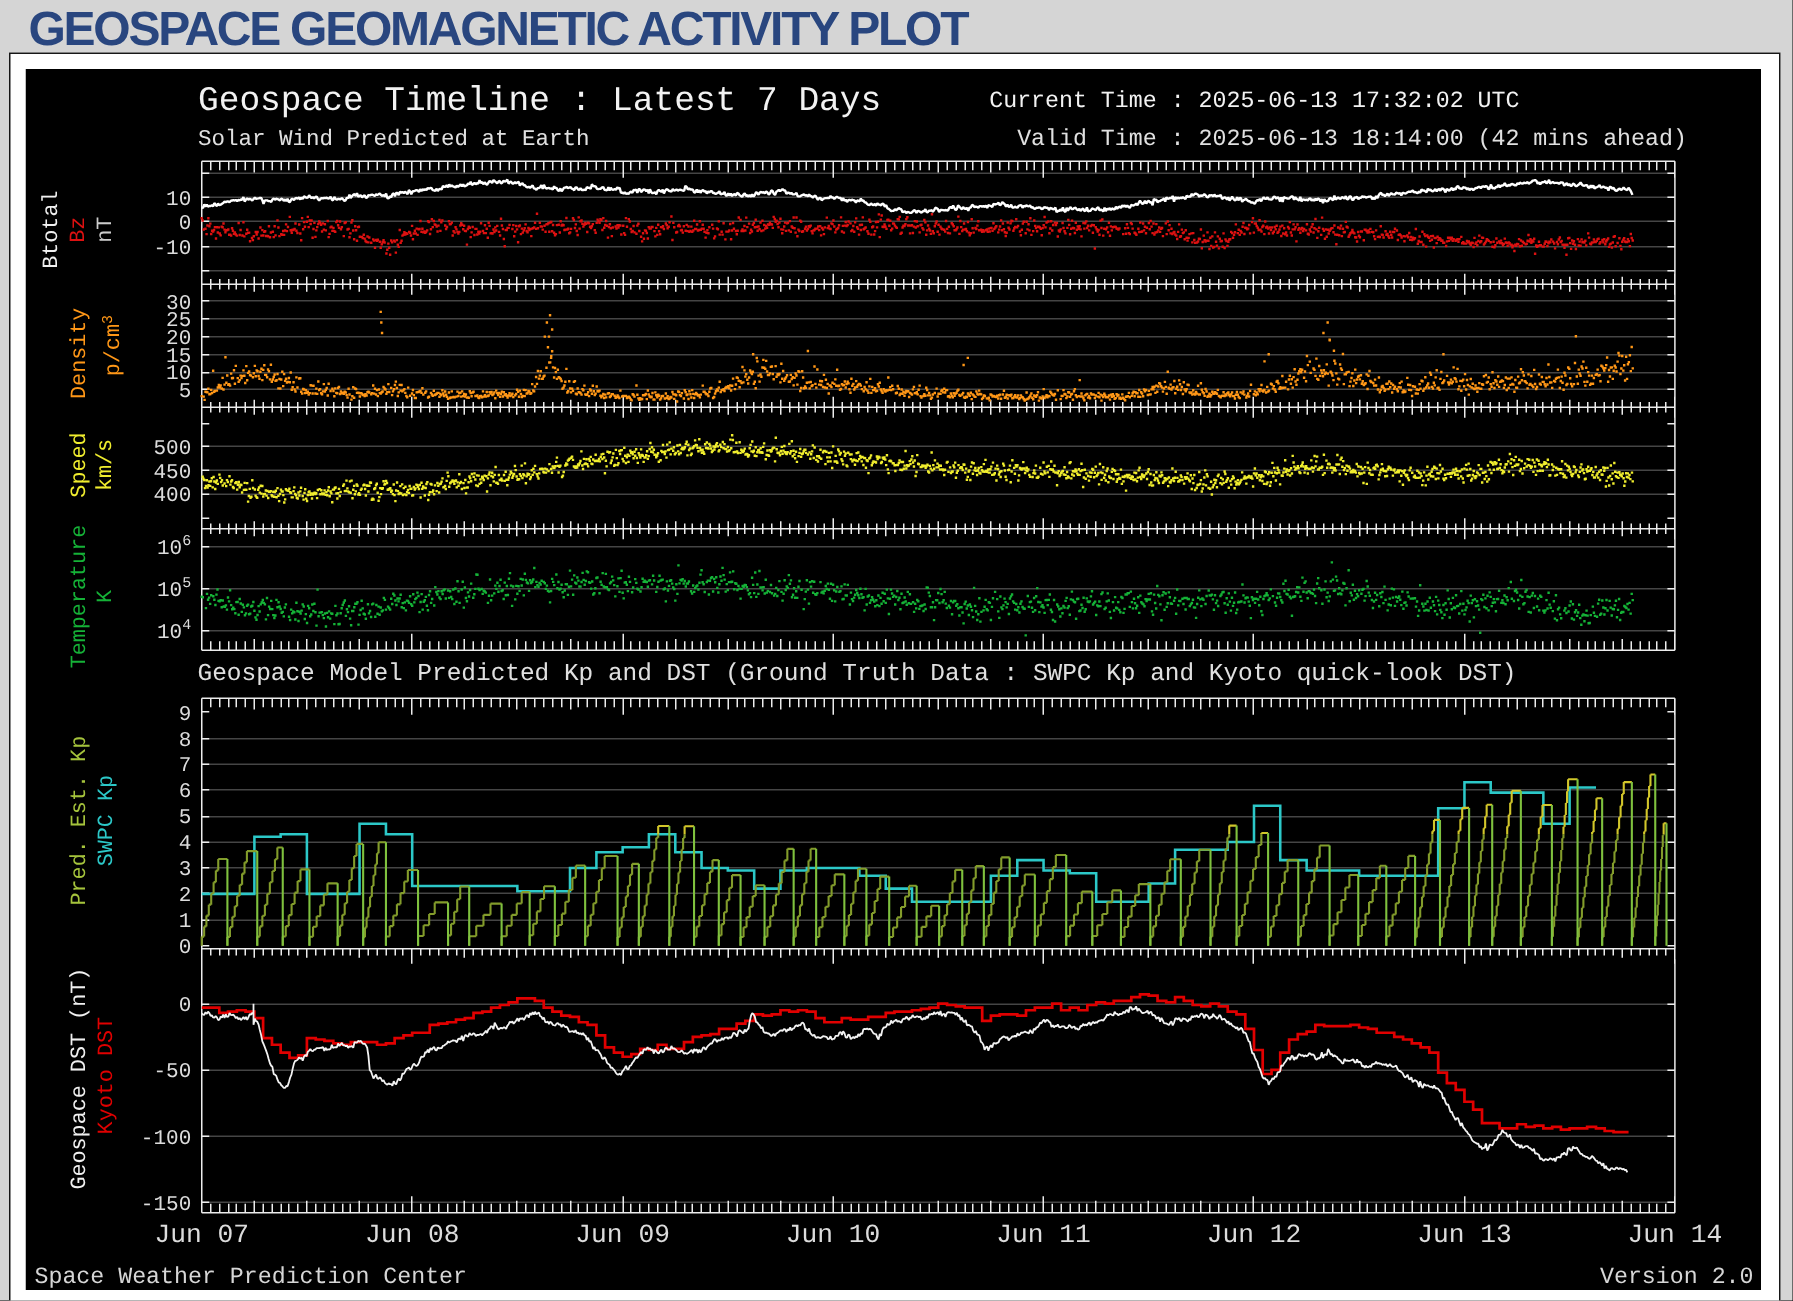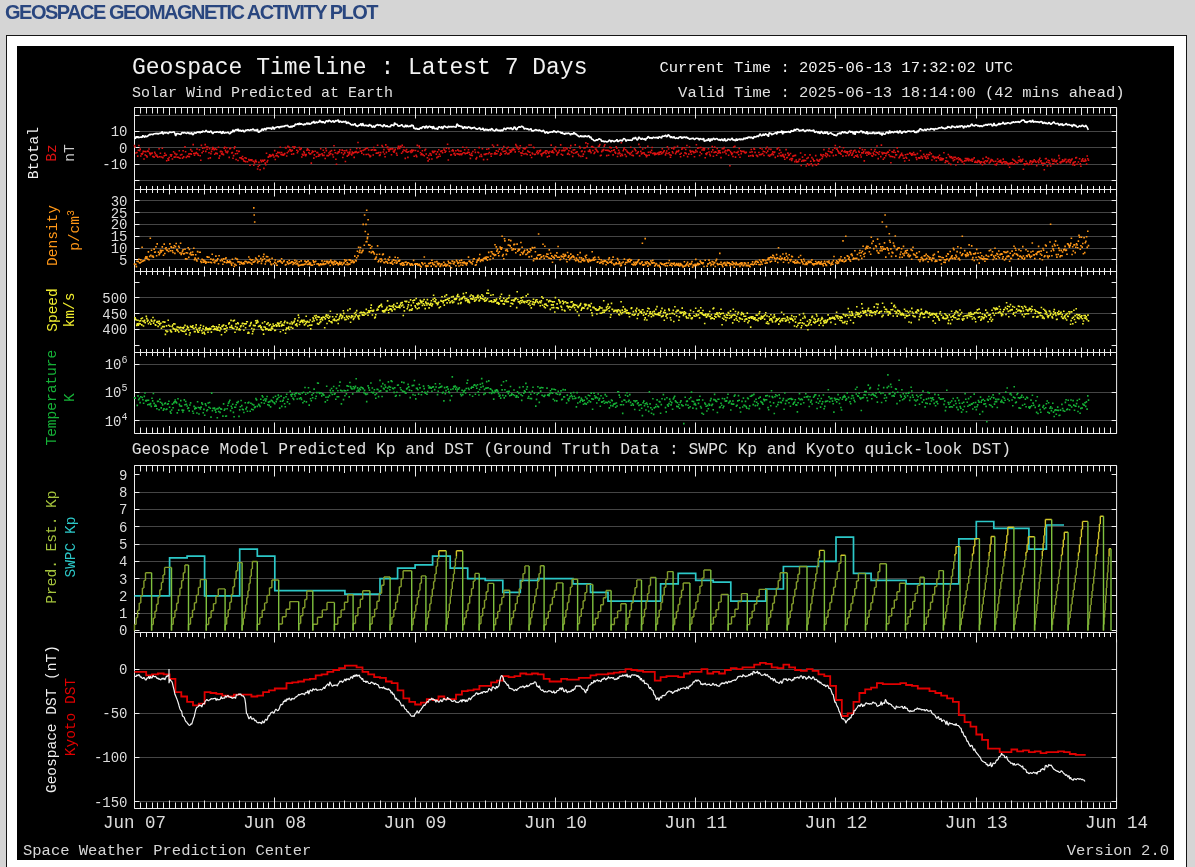--- a/index.html
+++ b/index.html
@@ -1,15 +1,15 @@
 <!DOCTYPE html>
 <html><head><meta charset="utf-8"><style>
 html,body{margin:0;padding:0}
 body{width:1195px;height:867px;background:#d5d5d5;overflow:hidden;position:relative;font-family:"Liberation Sans",sans-serif}
-#hdr{position:absolute;left:5px;top:1px;font-size:20px;font-weight:bold;color:#29467f;letter-spacing:-1.5px}
+#hdr{position:absolute;left:19px;top:1px;font-size:32px;font-weight:bold;color:#29467f;letter-spacing:-1.5px}
 #box{position:absolute;left:6px;top:35px;width:1181px;height:845px;background:#fff;border:1px solid #161616;box-sizing:border-box}
 </style></head>
 <body>
 <div id="hdr">GEOSPACE GEOMAGNETIC ACTIVITY PLOT</div>
 <div id="box"></div>
 <svg width="1157" height="814" viewBox="17 46 1157 814" font-family="Liberation Mono, monospace" style="position:absolute;left:17px;top:46px">
     <rect x="17" y="46" width="1157" height="814" fill="#000"></rect>
     <path d="M134.5 115.5H1116.6M134.5 131.5H1116.6M134.5 147.5H1116.6M134.5 164.5H1116.6M134.5 180.5H1116.6M134.5 200.5H1116.6M134.5 212.5H1116.6M134.5 224.5H1116.6M134.5 236.5H1116.6M134.5 248.5H1116.6M134.5 259.5H1116.6M134.5 297.5H1116.6M134.5 313.5H1116.6M134.5 329.5H1116.6M134.5 364.5H1116.6M134.5 392.5H1116.6M134.5 420.5H1116.6M134.5 613.5H1116.6M134.5 595.5H1116.6M134.5 578.5H1116.6M134.5 561.5H1116.6M134.5 544.5H1116.6M134.5 526.5H1116.6M134.5 509.5H1116.6M134.5 492.5H1116.6M134.5 669.5H1116.6M134.5 713.5H1116.6M134.5 757.5H1116.6M134.5 801.5H1116.6" stroke="#454545" stroke-width="1"></path>
     <path d="M134.50 107.50V118.50M140.50 107.50V113.50M146.50 107.50V113.50M152.50 107.50V113.50M157.50 107.50V113.50M163.50 107.50V113.50M169.50 107.50V115.00M175.50 107.50V113.50M181.50 107.50V113.50M187.50 107.50V113.50M192.50 107.50V113.50M198.50 107.50V113.50M204.50 107.50V115.00M210.50 107.50V113.50M216.50 107.50V113.50M222.50 107.50V113.50M228.50 107.50V113.50M233.50 107.50V113.50M239.50 107.50V115.00M245.50 107.50V113.50M251.50 107.50V113.50M257.50 107.50V113.50M263.50 107.50V113.50M268.50 107.50V113.50M274.50 107.50V118.50M280.50 107.50V113.50M286.50 107.50V113.50M292.50 107.50V113.50M298.50 107.50V113.50M304.50 107.50V113.50M309.50 107.50V115.00M315.50 107.50V113.50M321.50 107.50V113.50M327.50 107.50V113.50M333.50 107.50V113.50M339.50 107.50V113.50M344.50 107.50V115.00M350.50 107.50V113.50M356.50 107.50V113.50M362.50 107.50V113.50M368.50 107.50V113.50M374.50 107.50V113.50M380.50 107.50V115.00M385.50 107.50V113.50M391.50 107.50V113.50M397.50 107.50V113.50M403.50 107.50V113.50M409.50 107.50V113.50M415.50 107.50V118.50M420.50 107.50V113.50M426.50 107.50V113.50M432.50 107.50V113.50M438.50 107.50V113.50M444.50 107.50V113.50M450.50 107.50V115.00M456.50 107.50V113.50M461.50 107.50V113.50M467.50 107.50V113.50M473.50 107.50V113.50M479.50 107.50V113.50M485.50 107.50V115.00M491.50 107.50V113.50M496.50 107.50V113.50M502.50 107.50V113.50M508.50 107.50V113.50M514.50 107.50V113.50M520.50 107.50V115.00M526.50 107.50V113.50M532.50 107.50V113.50M537.50 107.50V113.50M543.50 107.50V113.50M549.50 107.50V113.50M555.50 107.50V118.50M561.50 107.50V113.50M567.50 107.50V113.50M572.50 107.50V113.50M578.50 107.50V113.50M584.50 107.50V113.50M590.50 107.50V115.00M596.50 107.50V113.50M602.50 107.50V113.50M608.50 107.50V113.50M613.50 107.50V113.50M619.50 107.50V113.50M625.50 107.50V115.00M631.50 107.50V113.50M637.50 107.50V113.50M643.50 107.50V113.50M648.50 107.50V113.50M654.50 107.50V113.50M660.50 107.50V115.00M666.50 107.50V113.50M672.50 107.50V113.50M678.50 107.50V113.50M684.50 107.50V113.50M689.50 107.50V113.50M695.50 107.50V118.50M701.50 107.50V113.50M707.50 107.50V113.50M713.50 107.50V113.50M719.50 107.50V113.50M724.50 107.50V113.50M730.50 107.50V115.00M736.50 107.50V113.50M742.50 107.50V113.50M748.50 107.50V113.50M754.50 107.50V113.50M760.50 107.50V113.50M765.50 107.50V115.00M771.50 107.50V113.50M777.50 107.50V113.50M783.50 107.50V113.50M789.50 107.50V113.50M795.50 107.50V113.50M800.50 107.50V115.00M806.50 107.50V113.50M812.50 107.50V113.50M818.50 107.50V113.50M824.50 107.50V113.50M830.50 107.50V113.50M835.50 107.50V118.50M841.50 107.50V113.50M847.50 107.50V113.50M853.50 107.50V113.50M859.50 107.50V113.50M865.50 107.50V113.50M871.50 107.50V115.00M876.50 107.50V113.50M882.50 107.50V113.50M888.50 107.50V113.50M894.50 107.50V113.50M900.50 107.50V113.50M906.50 107.50V115.00M911.50 107.50V113.50M917.50 107.50V113.50M923.50 107.50V113.50M929.50 107.50V113.50M935.50 107.50V113.50M941.50 107.50V115.00M947.50 107.50V113.50M952.50 107.50V113.50M958.50 107.50V113.50M964.50 107.50V113.50M970.50 107.50V113.50M976.50 107.50V118.50M982.50 107.50V113.50M987.50 107.50V113.50M993.50 107.50V113.50M999.50 107.50V113.50M1005.50 107.50V113.50M1011.50 107.50V115.00M1017.50 107.50V113.50M1023.50 107.50V113.50M1028.50 107.50V113.50M1034.50 107.50V113.50M1040.50 107.50V113.50M1046.50 107.50V115.00M1052.50 107.50V113.50M1058.50 107.50V113.50M1063.50 107.50V113.50M1069.50 107.50V113.50M1075.50 107.50V113.50M1081.50 107.50V115.00M1087.50 107.50V113.50M1093.50 107.50V113.50M1099.50 107.50V113.50M1104.50 107.50V113.50M1110.50 107.50V113.50M1116.50 107.50V118.50M134.50 182.50V196.50M140.50 186.00V193.00M146.50 186.00V193.00M152.50 186.00V193.00M157.50 186.00V193.00M163.50 186.00V193.00M169.50 184.50V194.50M175.50 186.00V193.00M181.50 186.00V193.00M187.50 186.00V193.00M192.50 186.00V193.00M198.50 186.00V193.00M204.50 184.50V194.50M210.50 186.00V193.00M216.50 186.00V193.00M222.50 186.00V193.00M228.50 186.00V193.00M233.50 186.00V193.00M239.50 184.50V194.50M245.50 186.00V193.00M251.50 186.00V193.00M257.50 186.00V193.00M263.50 186.00V193.00M268.50 186.00V193.00M274.50 182.50V196.50M280.50 186.00V193.00M286.50 186.00V193.00M292.50 186.00V193.00M298.50 186.00V193.00M304.50 186.00V193.00M309.50 184.50V194.50M315.50 186.00V193.00M321.50 186.00V193.00M327.50 186.00V193.00M333.50 186.00V193.00M339.50 186.00V193.00M344.50 184.50V194.50M350.50 186.00V193.00M356.50 186.00V193.00M362.50 186.00V193.00M368.50 186.00V193.00M374.50 186.00V193.00M380.50 184.50V194.50M385.50 186.00V193.00M391.50 186.00V193.00M397.50 186.00V193.00M403.50 186.00V193.00M409.50 186.00V193.00M415.50 182.50V196.50M420.50 186.00V193.00M426.50 186.00V193.00M432.50 186.00V193.00M438.50 186.00V193.00M444.50 186.00V193.00M450.50 184.50V194.50M456.50 186.00V193.00M461.50 186.00V193.00M467.50 186.00V193.00M473.50 186.00V193.00M479.50 186.00V193.00M485.50 184.50V194.50M491.50 186.00V193.00M496.50 186.00V193.00M502.50 186.00V193.00M508.50 186.00V193.00M514.50 186.00V193.00M520.50 184.50V194.50M526.50 186.00V193.00M532.50 186.00V193.00M537.50 186.00V193.00M543.50 186.00V193.00M549.50 186.00V193.00M555.50 182.50V196.50M561.50 186.00V193.00M567.50 186.00V193.00M572.50 186.00V193.00M578.50 186.00V193.00M584.50 186.00V193.00M590.50 184.50V194.50M596.50 186.00V193.00M602.50 186.00V193.00M608.50 186.00V193.00M613.50 186.00V193.00M619.50 186.00V193.00M625.50 184.50V194.50M631.50 186.00V193.00M637.50 186.00V193.00M643.50 186.00V193.00M648.50 186.00V193.00M654.50 186.00V193.00M660.50 184.50V194.50M666.50 186.00V193.00M672.50 186.00V193.00M678.50 186.00V193.00M684.50 186.00V193.00M689.50 186.00V193.00M695.50 182.50V196.50M701.50 186.00V193.00M707.50 186.00V193.00M713.50 186.00V193.00M719.50 186.00V193.00M724.50 186.00V193.00M730.50 184.50V194.50M736.50 186.00V193.00M742.50 186.00V193.00M748.50 186.00V193.00M754.50 186.00V193.00M760.50 186.00V193.00M765.50 184.50V194.50M771.50 186.00V193.00M777.50 186.00V193.00M783.50 186.00V193.00M789.50 186.00V193.00M795.50 186.00V193.00M800.50 184.50V194.50M806.50 186.00V193.00M812.50 186.00V193.00M818.50 186.00V193.00M824.50 186.00V193.00M830.50 186.00V193.00M835.50 182.50V196.50M841.50 186.00V193.00M847.50 186.00V193.00M853.50 186.00V193.00M859.50 186.00V193.00M865.50 186.00V193.00M871.50 184.50V194.50M876.50 186.00V193.00M882.50 186.00V193.00M888.50 186.00V193.00M894.50 186.00V193.00M900.50 186.00V193.00M906.50 184.50V194.50M911.50 186.00V193.00M917.50 186.00V193.00M923.50 186.00V193.00M929.50 186.00V193.00M935.50 186.00V193.00M941.50 184.50V194.50M947.50 186.00V193.00M952.50 186.00V193.00M958.50 186.00V193.00M964.50 186.00V193.00M970.50 186.00V193.00M976.50 182.50V196.50M982.50 186.00V193.00M987.50 186.00V193.00M993.50 186.00V193.00M999.50 186.00V193.00M1005.50 186.00V193.00M1011.50 184.50V194.50M1017.50 186.00V193.00M1023.50 186.00V193.00M1028.50 186.00V193.00M1034.50 186.00V193.00M1040.50 186.00V193.00M1046.50 184.50V194.50M1052.50 186.00V193.00M1058.50 186.00V193.00M1063.50 186.00V193.00M1069.50 186.00V193.00M1075.50 186.00V193.00M1081.50 184.50V194.50M1087.50 186.00V193.00M1093.50 186.00V193.00M1099.50 186.00V193.00M1104.50 186.00V193.00M1110.50 186.00V193.00M1116.50 182.50V196.50M134.50 264.50V278.50M140.50 268.00V275.00M146.50 268.00V275.00M152.50 268.00V275.00M157.50 268.00V275.00M163.50 268.00V275.00M169.50 266.50V276.50M175.50 268.00V275.00M181.50 268.00V275.00M187.50 268.00V275.00M192.50 268.00V275.00M198.50 268.00V275.00M204.50 266.50V276.50M210.50 268.00V275.00M216.50 268.00V275.00M222.50 268.00V275.00M228.50 268.00V275.00M233.50 268.00V275.00M239.50 266.50V276.50M245.50 268.00V275.00M251.50 268.00V275.00M257.50 268.00V275.00M263.50 268.00V275.00M268.50 268.00V275.00M274.50 264.50V278.50M280.50 268.00V275.00M286.50 268.00V275.00M292.50 268.00V275.00M298.50 268.00V275.00M304.50 268.00V275.00M309.50 266.50V276.50M315.50 268.00V275.00M321.50 268.00V275.00M327.50 268.00V275.00M333.50 268.00V275.00M339.50 268.00V275.00M344.50 266.50V276.50M350.50 268.00V275.00M356.50 268.00V275.00M362.50 268.00V275.00M368.50 268.00V275.00M374.50 268.00V275.00M380.50 266.50V276.50M385.50 268.00V275.00M391.50 268.00V275.00M397.50 268.00V275.00M403.50 268.00V275.00M409.50 268.00V275.00M415.50 264.50V278.50M420.50 268.00V275.00M426.50 268.00V275.00M432.50 268.00V275.00M438.50 268.00V275.00M444.50 268.00V275.00M450.50 266.50V276.50M456.50 268.00V275.00M461.50 268.00V275.00M467.50 268.00V275.00M473.50 268.00V275.00M479.50 268.00V275.00M485.50 266.50V276.50M491.50 268.00V275.00M496.50 268.00V275.00M502.50 268.00V275.00M508.50 268.00V275.00M514.50 268.00V275.00M520.50 266.50V276.50M526.50 268.00V275.00M532.50 268.00V275.00M537.50 268.00V275.00M543.50 268.00V275.00M549.50 268.00V275.00M555.50 264.50V278.50M561.50 268.00V275.00M567.50 268.00V275.00M572.50 268.00V275.00M578.50 268.00V275.00M584.50 268.00V275.00M590.50 266.50V276.50M596.50 268.00V275.00M602.50 268.00V275.00M608.50 268.00V275.00M613.50 268.00V275.00M619.50 268.00V275.00M625.50 266.50V276.50M631.50 268.00V275.00M637.50 268.00V275.00M643.50 268.00V275.00M648.50 268.00V275.00M654.50 268.00V275.00M660.50 266.50V276.50M666.50 268.00V275.00M672.50 268.00V275.00M678.50 268.00V275.00M684.50 268.00V275.00M689.50 268.00V275.00M695.50 264.50V278.50M701.50 268.00V275.00M707.50 268.00V275.00M713.50 268.00V275.00M719.50 268.00V275.00M724.50 268.00V275.00M730.50 266.50V276.50M736.50 268.00V275.00M742.50 268.00V275.00M748.50 268.00V275.00M754.50 268.00V275.00M760.50 268.00V275.00M765.50 266.50V276.50M771.50 268.00V275.00M777.50 268.00V275.00M783.50 268.00V275.00M789.50 268.00V275.00M795.50 268.00V275.00M800.50 266.50V276.50M806.50 268.00V275.00M812.50 268.00V275.00M818.50 268.00V275.00M824.50 268.00V275.00M830.50 268.00V275.00M835.50 264.50V278.50M841.50 268.00V275.00M847.50 268.00V275.00M853.50 268.00V275.00M859.50 268.00V275.00M865.50 268.00V275.00M871.50 266.50V276.50M876.50 268.00V275.00M882.50 268.00V275.00M888.50 268.00V275.00M894.50 268.00V275.00M900.50 268.00V275.00M906.50 266.50V276.50M911.50 268.00V275.00M917.50 268.00V275.00M923.50 268.00V275.00M929.50 268.00V275.00M935.50 268.00V275.00M941.50 266.50V276.50M947.50 268.00V275.00M952.50 268.00V275.00M958.50 268.00V275.00M964.50 268.00V275.00M970.50 268.00V275.00M976.50 264.50V278.50M982.50 268.00V275.00M987.50 268.00V275.00M993.50 268.00V275.00M999.50 268.00V275.00M1005.50 268.00V275.00M1011.50 266.50V276.50M1017.50 268.00V275.00M1023.50 268.00V275.00M1028.50 268.00V275.00M1034.50 268.00V275.00M1040.50 268.00V275.00M1046.50 266.50V276.50M1052.50 268.00V275.00M1058.50 268.00V275.00M1063.50 268.00V275.00M1069.50 268.00V275.00M1075.50 268.00V275.00M1081.50 266.50V276.50M1087.50 268.00V275.00M1093.50 268.00V275.00M1099.50 268.00V275.00M1104.50 268.00V275.00M1110.50 268.00V275.00M1116.50 264.50V278.50M134.50 345.50V359.50M140.50 349.00V356.00M146.50 349.00V356.00M152.50 349.00V356.00M157.50 349.00V356.00M163.50 349.00V356.00M169.50 347.50V357.50M175.50 349.00V356.00M181.50 349.00V356.00M187.50 349.00V356.00M192.50 349.00V356.00M198.50 349.00V356.00M204.50 347.50V357.50M210.50 349.00V356.00M216.50 349.00V356.00M222.50 349.00V356.00M228.50 349.00V356.00M233.50 349.00V356.00M239.50 347.50V357.50M245.50 349.00V356.00M251.50 349.00V356.00M257.50 349.00V356.00M263.50 349.00V356.00M268.50 349.00V356.00M274.50 345.50V359.50M280.50 349.00V356.00M286.50 349.00V356.00M292.50 349.00V356.00M298.50 349.00V356.00M304.50 349.00V356.00M309.50 347.50V357.50M315.50 349.00V356.00M321.50 349.00V356.00M327.50 349.00V356.00M333.50 349.00V356.00M339.50 349.00V356.00M344.50 347.50V357.50M350.50 349.00V356.00M356.50 349.00V356.00M362.50 349.00V356.00M368.50 349.00V356.00M374.50 349.00V356.00M380.50 347.50V357.50M385.50 349.00V356.00M391.50 349.00V356.00M397.50 349.00V356.00M403.50 349.00V356.00M409.50 349.00V356.00M415.50 345.50V359.50M420.50 349.00V356.00M426.50 349.00V356.00M432.50 349.00V356.00M438.50 349.00V356.00M444.50 349.00V356.00M450.50 347.50V357.50M456.50 349.00V356.00M461.50 349.00V356.00M467.50 349.00V356.00M473.50 349.00V356.00M479.50 349.00V356.00M485.50 347.50V357.50M491.50 349.00V356.00M496.50 349.00V356.00M502.50 349.00V356.00M508.50 349.00V356.00M514.50 349.00V356.00M520.50 347.50V357.50M526.50 349.00V356.00M532.50 349.00V356.00M537.50 349.00V356.00M543.50 349.00V356.00M549.50 349.00V356.00M555.50 345.50V359.50M561.50 349.00V356.00M567.50 349.00V356.00M572.50 349.00V356.00M578.50 349.00V356.00M584.50 349.00V356.00M590.50 347.50V357.50M596.50 349.00V356.00M602.50 349.00V356.00M608.50 349.00V356.00M613.50 349.00V356.00M619.50 349.00V356.00M625.50 347.50V357.50M631.50 349.00V356.00M637.50 349.00V356.00M643.50 349.00V356.00M648.50 349.00V356.00M654.50 349.00V356.00M660.50 347.50V357.50M666.50 349.00V356.00M672.50 349.00V356.00M678.50 349.00V356.00M684.50 349.00V356.00M689.50 349.00V356.00M695.50 345.50V359.50M701.50 349.00V356.00M707.50 349.00V356.00M713.50 349.00V356.00M719.50 349.00V356.00M724.50 349.00V356.00M730.50 347.50V357.50M736.50 349.00V356.00M742.50 349.00V356.00M748.50 349.00V356.00M754.50 349.00V356.00M760.50 349.00V356.00M765.50 347.50V357.50M771.50 349.00V356.00M777.50 349.00V356.00M783.50 349.00V356.00M789.50 349.00V356.00M795.50 349.00V356.00M800.50 347.50V357.50M806.50 349.00V356.00M812.50 349.00V356.00M818.50 349.00V356.00M824.50 349.00V356.00M830.50 349.00V356.00M835.50 345.50V359.50M841.50 349.00V356.00M847.50 349.00V356.00M853.50 349.00V356.00M859.50 349.00V356.00M865.50 349.00V356.00M871.50 347.50V357.50M876.50 349.00V356.00M882.50 349.00V356.00M888.50 349.00V356.00M894.50 349.00V356.00M900.50 349.00V356.00M906.50 347.50V357.50M911.50 349.00V356.00M917.50 349.00V356.00M923.50 349.00V356.00M929.50 349.00V356.00M935.50 349.00V356.00M941.50 347.50V357.50M947.50 349.00V356.00M952.50 349.00V356.00M958.50 349.00V356.00M964.50 349.00V356.00M970.50 349.00V356.00M976.50 345.50V359.50M982.50 349.00V356.00M987.50 349.00V356.00M993.50 349.00V356.00M999.50 349.00V356.00M1005.50 349.00V356.00M1011.50 347.50V357.50M1017.50 349.00V356.00M1023.50 349.00V356.00M1028.50 349.00V356.00M1034.50 349.00V356.00M1040.50 349.00V356.00M1046.50 347.50V357.50M1052.50 349.00V356.00M1058.50 349.00V356.00M1063.50 349.00V356.00M1069.50 349.00V356.00M1075.50 349.00V356.00M1081.50 347.50V357.50M1087.50 349.00V356.00M1093.50 349.00V356.00M1099.50 349.00V356.00M1104.50 349.00V356.00M1110.50 349.00V356.00M1116.50 345.50V359.50M134.50 422.50V433.50M140.50 427.50V433.50M146.50 427.50V433.50M152.50 427.50V433.50M157.50 427.50V433.50M163.50 427.50V433.50M169.50 426.00V433.50M175.50 427.50V433.50M181.50 427.50V433.50M187.50 427.50V433.50M192.50 427.50V433.50M198.50 427.50V433.50M204.50 426.00V433.50M210.50 427.50V433.50M216.50 427.50V433.50M222.50 427.50V433.50M228.50 427.50V433.50M233.50 427.50V433.50M239.50 426.00V433.50M245.50 427.50V433.50M251.50 427.50V433.50M257.50 427.50V433.50M263.50 427.50V433.50M268.50 427.50V433.50M274.50 422.50V433.50M280.50 427.50V433.50M286.50 427.50V433.50M292.50 427.50V433.50M298.50 427.50V433.50M304.50 427.50V433.50M309.50 426.00V433.50M315.50 427.50V433.50M321.50 427.50V433.50M327.50 427.50V433.50M333.50 427.50V433.50M339.50 427.50V433.50M344.50 426.00V433.50M350.50 427.50V433.50M356.50 427.50V433.50M362.50 427.50V433.50M368.50 427.50V433.50M374.50 427.50V433.50M380.50 426.00V433.50M385.50 427.50V433.50M391.50 427.50V433.50M397.50 427.50V433.50M403.50 427.50V433.50M409.50 427.50V433.50M415.50 422.50V433.50M420.50 427.50V433.50M426.50 427.50V433.50M432.50 427.50V433.50M438.50 427.50V433.50M444.50 427.50V433.50M450.50 426.00V433.50M456.50 427.50V433.50M461.50 427.50V433.50M467.50 427.50V433.50M473.50 427.50V433.50M479.50 427.50V433.50M485.50 426.00V433.50M491.50 427.50V433.50M496.50 427.50V433.50M502.50 427.50V433.50M508.50 427.50V433.50M514.50 427.50V433.50M520.50 426.00V433.50M526.50 427.50V433.50M532.50 427.50V433.50M537.50 427.50V433.50M543.50 427.50V433.50M549.50 427.50V433.50M555.50 422.50V433.50M561.50 427.50V433.50M567.50 427.50V433.50M572.50 427.50V433.50M578.50 427.50V433.50M584.50 427.50V433.50M590.50 426.00V433.50M596.50 427.50V433.50M602.50 427.50V433.50M608.50 427.50V433.50M613.50 427.50V433.50M619.50 427.50V433.50M625.50 426.00V433.50M631.50 427.50V433.50M637.50 427.50V433.50M643.50 427.50V433.50M648.50 427.50V433.50M654.50 427.50V433.50M660.50 426.00V433.50M666.50 427.50V433.50M672.50 427.50V433.50M678.50 427.50V433.50M684.50 427.50V433.50M689.50 427.50V433.50M695.50 422.50V433.50M701.50 427.50V433.50M707.50 427.50V433.50M713.50 427.50V433.50M719.50 427.50V433.50M724.50 427.50V433.50M730.50 426.00V433.50M736.50 427.50V433.50M742.50 427.50V433.50M748.50 427.50V433.50M754.50 427.50V433.50M760.50 427.50V433.50M765.50 426.00V433.50M771.50 427.50V433.50M777.50 427.50V433.50M783.50 427.50V433.50M789.50 427.50V433.50M795.50 427.50V433.50M800.50 426.00V433.50M806.50 427.50V433.50M812.50 427.50V433.50M818.50 427.50V433.50M824.50 427.50V433.50M830.50 427.50V433.50M835.50 422.50V433.50M841.50 427.50V433.50M847.50 427.50V433.50M853.50 427.50V433.50M859.50 427.50V433.50M865.50 427.50V433.50M871.50 426.00V433.50M876.50 427.50V433.50M882.50 427.50V433.50M888.50 427.50V433.50M894.50 427.50V433.50M900.50 427.50V433.50M906.50 426.00V433.50M911.50 427.50V433.50M917.50 427.50V433.50M923.50 427.50V433.50M929.50 427.50V433.50M935.50 427.50V433.50M941.50 426.00V433.50M947.50 427.50V433.50M952.50 427.50V433.50M958.50 427.50V433.50M964.50 427.50V433.50M970.50 427.50V433.50M976.50 422.50V433.50M982.50 427.50V433.50M987.50 427.50V433.50M993.50 427.50V433.50M999.50 427.50V433.50M1005.50 427.50V433.50M1011.50 426.00V433.50M1017.50 427.50V433.50M1023.50 427.50V433.50M1028.50 427.50V433.50M1034.50 427.50V433.50M1040.50 427.50V433.50M1046.50 426.00V433.50M1052.50 427.50V433.50M1058.50 427.50V433.50M1063.50 427.50V433.50M1069.50 427.50V433.50M1075.50 427.50V433.50M1081.50 426.00V433.50M1087.50 427.50V433.50M1093.50 427.50V433.50M1099.50 427.50V433.50M1104.50 427.50V433.50M1110.50 427.50V433.50M1116.50 422.50V433.50M134.50 465.50V476.50M140.50 465.50V471.50M146.50 465.50V471.50M152.50 465.50V471.50M157.50 465.50V471.50M163.50 465.50V471.50M169.50 465.50V473.00M175.50 465.50V471.50M181.50 465.50V471.50M187.50 465.50V471.50M192.50 465.50V471.50M198.50 465.50V471.50M204.50 465.50V473.00M210.50 465.50V471.50M216.50 465.50V471.50M222.50 465.50V471.50M228.50 465.50V471.50M233.50 465.50V471.50M239.50 465.50V473.00M245.50 465.50V471.50M251.50 465.50V471.50M257.50 465.50V471.50M263.50 465.50V471.50M268.50 465.50V471.50M274.50 465.50V476.50M280.50 465.50V471.50M286.50 465.50V471.50M292.50 465.50V471.50M298.50 465.50V471.50M304.50 465.50V471.50M309.50 465.50V473.00M315.50 465.50V471.50M321.50 465.50V471.50M327.50 465.50V471.50M333.50 465.50V471.50M339.50 465.50V471.50M344.50 465.50V473.00M350.50 465.50V471.50M356.50 465.50V471.50M362.50 465.50V471.50M368.50 465.50V471.50M374.50 465.50V471.50M380.50 465.50V473.00M385.50 465.50V471.50M391.50 465.50V471.50M397.50 465.50V471.50M403.50 465.50V471.50M409.50 465.50V471.50M415.50 465.50V476.50M420.50 465.50V471.50M426.50 465.50V471.50M432.50 465.50V471.50M438.50 465.50V471.50M444.50 465.50V471.50M450.50 465.50V473.00M456.50 465.50V471.50M461.50 465.50V471.50M467.50 465.50V471.50M473.50 465.50V471.50M479.50 465.50V471.50M485.50 465.50V473.00M491.50 465.50V471.50M496.50 465.50V471.50M502.50 465.50V471.50M508.50 465.50V471.50M514.50 465.50V471.50M520.50 465.50V473.00M526.50 465.50V471.50M532.50 465.50V471.50M537.50 465.50V471.50M543.50 465.50V471.50M549.50 465.50V471.50M555.50 465.50V476.50M561.50 465.50V471.50M567.50 465.50V471.50M572.50 465.50V471.50M578.50 465.50V471.50M584.50 465.50V471.50M590.50 465.50V473.00M596.50 465.50V471.50M602.50 465.50V471.50M608.50 465.50V471.50M613.50 465.50V471.50M619.50 465.50V471.50M625.50 465.50V473.00M631.50 465.50V471.50M637.50 465.50V471.50M643.50 465.50V471.50M648.50 465.50V471.50M654.50 465.50V471.50M660.50 465.50V473.00M666.50 465.50V471.50M672.50 465.50V471.50M678.50 465.50V471.50M684.50 465.50V471.50M689.50 465.50V471.50M695.50 465.50V476.50M701.50 465.50V471.50M707.50 465.50V471.50M713.50 465.50V471.50M719.50 465.50V471.50M724.50 465.50V471.50M730.50 465.50V473.00M736.50 465.50V471.50M742.50 465.50V471.50M748.50 465.50V471.50M754.50 465.50V471.50M760.50 465.50V471.50M765.50 465.50V473.00M771.50 465.50V471.50M777.50 465.50V471.50M783.50 465.50V471.50M789.50 465.50V471.50M795.50 465.50V471.50M800.50 465.50V473.00M806.50 465.50V471.50M812.50 465.50V471.50M818.50 465.50V471.50M824.50 465.50V471.50M830.50 465.50V471.50M835.50 465.50V476.50M841.50 465.50V471.50M847.50 465.50V471.50M853.50 465.50V471.50M859.50 465.50V471.50M865.50 465.50V471.50M871.50 465.50V473.00M876.50 465.50V471.50M882.50 465.50V471.50M888.50 465.50V471.50M894.50 465.50V471.50M900.50 465.50V471.50M906.50 465.50V473.00M911.50 465.50V471.50M917.50 465.50V471.50M923.50 465.50V471.50M929.50 465.50V471.50M935.50 465.50V471.50M941.50 465.50V473.00M947.50 465.50V471.50M952.50 465.50V471.50M958.50 465.50V471.50M964.50 465.50V471.50M970.50 465.50V471.50M976.50 465.50V476.50M982.50 465.50V471.50M987.50 465.50V471.50M993.50 465.50V471.50M999.50 465.50V471.50M1005.50 465.50V471.50M1011.50 465.50V473.00M1017.50 465.50V471.50M1023.50 465.50V471.50M1028.50 465.50V471.50M1034.50 465.50V471.50M1040.50 465.50V471.50M1046.50 465.50V473.00M1052.50 465.50V471.50M1058.50 465.50V471.50M1063.50 465.50V471.50M1069.50 465.50V471.50M1075.50 465.50V471.50M1081.50 465.50V473.00M1087.50 465.50V471.50M1093.50 465.50V471.50M1099.50 465.50V471.50M1104.50 465.50V471.50M1110.50 465.50V471.50M1116.50 465.50V476.50M134.50 632.50V642.50M140.50 632.50V637.00M146.50 632.50V637.00M152.50 632.50V637.00M157.50 632.50V637.00M163.50 632.50V637.00M169.50 632.50V638.50M175.50 632.50V637.00M181.50 632.50V637.00M187.50 632.50V637.00M192.50 632.50V637.00M198.50 632.50V637.00M204.50 632.50V638.50M210.50 632.50V637.00M216.50 632.50V637.00M222.50 632.50V637.00M228.50 632.50V637.00M233.50 632.50V637.00M239.50 632.50V638.50M245.50 632.50V637.00M251.50 632.50V637.00M257.50 632.50V637.00M263.50 632.50V637.00M268.50 632.50V637.00M274.50 632.50V642.50M280.50 632.50V637.00M286.50 632.50V637.00M292.50 632.50V637.00M298.50 632.50V637.00M304.50 632.50V637.00M309.50 632.50V638.50M315.50 632.50V637.00M321.50 632.50V637.00M327.50 632.50V637.00M333.50 632.50V637.00M339.50 632.50V637.00M344.50 632.50V638.50M350.50 632.50V637.00M356.50 632.50V637.00M362.50 632.50V637.00M368.50 632.50V637.00M374.50 632.50V637.00M380.50 632.50V638.50M385.50 632.50V637.00M391.50 632.50V637.00M397.50 632.50V637.00M403.50 632.50V637.00M409.50 632.50V637.00M415.50 632.50V642.50M420.50 632.50V637.00M426.50 632.50V637.00M432.50 632.50V637.00M438.50 632.50V637.00M444.50 632.50V637.00M450.50 632.50V638.50M456.50 632.50V637.00M461.50 632.50V637.00M467.50 632.50V637.00M473.50 632.50V637.00M479.50 632.50V637.00M485.50 632.50V638.50M491.50 632.50V637.00M496.50 632.50V637.00M502.50 632.50V637.00M508.50 632.50V637.00M514.50 632.50V637.00M520.50 632.50V638.50M526.50 632.50V637.00M532.50 632.50V637.00M537.50 632.50V637.00M543.50 632.50V637.00M549.50 632.50V637.00M555.50 632.50V642.50M561.50 632.50V637.00M567.50 632.50V637.00M572.50 632.50V637.00M578.50 632.50V637.00M584.50 632.50V637.00M590.50 632.50V638.50M596.50 632.50V637.00M602.50 632.50V637.00M608.50 632.50V637.00M613.50 632.50V637.00M619.50 632.50V637.00M625.50 632.50V638.50M631.50 632.50V637.00M637.50 632.50V637.00M643.50 632.50V637.00M648.50 632.50V637.00M654.50 632.50V637.00M660.50 632.50V638.50M666.50 632.50V637.00M672.50 632.50V637.00M678.50 632.50V637.00M684.50 632.50V637.00M689.50 632.50V637.00M695.50 632.50V642.50M701.50 632.50V637.00M707.50 632.50V637.00M713.50 632.50V637.00M719.50 632.50V637.00M724.50 632.50V637.00M730.50 632.50V638.50M736.50 632.50V637.00M742.50 632.50V637.00M748.50 632.50V637.00M754.50 632.50V637.00M760.50 632.50V637.00M765.50 632.50V638.50M771.50 632.50V637.00M777.50 632.50V637.00M783.50 632.50V637.00M789.50 632.50V637.00M795.50 632.50V637.00M800.50 632.50V638.50M806.50 632.50V637.00M812.50 632.50V637.00M818.50 632.50V637.00M824.50 632.50V637.00M830.50 632.50V637.00M835.50 632.50V642.50M841.50 632.50V637.00M847.50 632.50V637.00M853.50 632.50V637.00M859.50 632.50V637.00M865.50 632.50V637.00M871.50 632.50V638.50M876.50 632.50V637.00M882.50 632.50V637.00M888.50 632.50V637.00M894.50 632.50V637.00M900.50 632.50V637.00M906.50 632.50V638.50M911.50 632.50V637.00M917.50 632.50V637.00M923.50 632.50V637.00M929.50 632.50V637.00M935.50 632.50V637.00M941.50 632.50V638.50M947.50 632.50V637.00M952.50 632.50V637.00M958.50 632.50V637.00M964.50 632.50V637.00M970.50 632.50V637.00M976.50 632.50V642.50M982.50 632.50V637.00M987.50 632.50V637.00M993.50 632.50V637.00M999.50 632.50V637.00M1005.50 632.50V637.00M1011.50 632.50V638.50M1017.50 632.50V637.00M1023.50 632.50V637.00M1028.50 632.50V637.00M1034.50 632.50V637.00M1040.50 632.50V637.00M1046.50 632.50V638.50M1052.50 632.50V637.00M1058.50 632.50V637.00M1063.50 632.50V637.00M1069.50 632.50V637.00M1075.50 632.50V637.00M1081.50 632.50V638.50M1087.50 632.50V637.00M1093.50 632.50V637.00M1099.50 632.50V637.00M1104.50 632.50V637.00M1110.50 632.50V637.00M1116.50 632.50V642.50M134.50 797.50V808.50M140.50 802.50V808.50M146.50 802.50V808.50M152.50 802.50V808.50M157.50 802.50V808.50M163.50 802.50V808.50M169.50 800.50V808.50M175.50 802.50V808.50M181.50 802.50V808.50M187.50 802.50V808.50M192.50 802.50V808.50M198.50 802.50V808.50M204.50 800.50V808.50M210.50 802.50V808.50M216.50 802.50V808.50M222.50 802.50V808.50M228.50 802.50V808.50M233.50 802.50V808.50M239.50 800.50V808.50M245.50 802.50V808.50M251.50 802.50V808.50M257.50 802.50V808.50M263.50 802.50V808.50M268.50 802.50V808.50M274.50 797.50V808.50M280.50 802.50V808.50M286.50 802.50V808.50M292.50 802.50V808.50M298.50 802.50V808.50M304.50 802.50V808.50M309.50 800.50V808.50M315.50 802.50V808.50M321.50 802.50V808.50M327.50 802.50V808.50M333.50 802.50V808.50M339.50 802.50V808.50M344.50 800.50V808.50M350.50 802.50V808.50M356.50 802.50V808.50M362.50 802.50V808.50M368.50 802.50V808.50M374.50 802.50V808.50M380.50 800.50V808.50M385.50 802.50V808.50M391.50 802.50V808.50M397.50 802.50V808.50M403.50 802.50V808.50M409.50 802.50V808.50M415.50 797.50V808.50M420.50 802.50V808.50M426.50 802.50V808.50M432.50 802.50V808.50M438.50 802.50V808.50M444.50 802.50V808.50M450.50 800.50V808.50M456.50 802.50V808.50M461.50 802.50V808.50M467.50 802.50V808.50M473.50 802.50V808.50M479.50 802.50V808.50M485.50 800.50V808.50M491.50 802.50V808.50M496.50 802.50V808.50M502.50 802.50V808.50M508.50 802.50V808.50M514.50 802.50V808.50M520.50 800.50V808.50M526.50 802.50V808.50M532.50 802.50V808.50M537.50 802.50V808.50M543.50 802.50V808.50M549.50 802.50V808.50M555.50 797.50V808.50M561.50 802.50V808.50M567.50 802.50V808.50M572.50 802.50V808.50M578.50 802.50V808.50M584.50 802.50V808.50M590.50 800.50V808.50M596.50 802.50V808.50M602.50 802.50V808.50M608.50 802.50V808.50M613.50 802.50V808.50M619.50 802.50V808.50M625.50 800.50V808.50M631.50 802.50V808.50M637.50 802.50V808.50M643.50 802.50V808.50M648.50 802.50V808.50M654.50 802.50V808.50M660.50 800.50V808.50M666.50 802.50V808.50M672.50 802.50V808.50M678.50 802.50V808.50M684.50 802.50V808.50M689.50 802.50V808.50M695.50 797.50V808.50M701.50 802.50V808.50M707.50 802.50V808.50M713.50 802.50V808.50M719.50 802.50V808.50M724.50 802.50V808.50M730.50 800.50V808.50M736.50 802.50V808.50M742.50 802.50V808.50M748.50 802.50V808.50M754.50 802.50V808.50M760.50 802.50V808.50M765.50 800.50V808.50M771.50 802.50V808.50M777.50 802.50V808.50M783.50 802.50V808.50M789.50 802.50V808.50M795.50 802.50V808.50M800.50 800.50V808.50M806.50 802.50V808.50M812.50 802.50V808.50M818.50 802.50V808.50M824.50 802.50V808.50M830.50 802.50V808.50M835.50 797.50V808.50M841.50 802.50V808.50M847.50 802.50V808.50M853.50 802.50V808.50M859.50 802.50V808.50M865.50 802.50V808.50M871.50 800.50V808.50M876.50 802.50V808.50M882.50 802.50V808.50M888.50 802.50V808.50M894.50 802.50V808.50M900.50 802.50V808.50M906.50 800.50V808.50M911.50 802.50V808.50M917.50 802.50V808.50M923.50 802.50V808.50M929.50 802.50V808.50M935.50 802.50V808.50M941.50 800.50V808.50M947.50 802.50V808.50M952.50 802.50V808.50M958.50 802.50V808.50M964.50 802.50V808.50M970.50 802.50V808.50M976.50 797.50V808.50M982.50 802.50V808.50M987.50 802.50V808.50M993.50 802.50V808.50M999.50 802.50V808.50M1005.50 802.50V808.50M1011.50 800.50V808.50M1017.50 802.50V808.50M1023.50 802.50V808.50M1028.50 802.50V808.50M1034.50 802.50V808.50M1040.50 802.50V808.50M1046.50 800.50V808.50M1052.50 802.50V808.50M1058.50 802.50V808.50M1063.50 802.50V808.50M1069.50 802.50V808.50M1075.50 802.50V808.50M1081.50 800.50V808.50M1087.50 802.50V808.50M1093.50 802.50V808.50M1099.50 802.50V808.50M1104.50 802.50V808.50M1110.50 802.50V808.50M1116.50 797.50V808.50M134.5 107.5H1116.6M134.5 189.5H1116.6M134.5 271.5H1116.6M134.5 352.5H1116.6M134.5 433.5H1116.6M134.5 465.5H1116.6M134.5 632.5H1116.6M134.5 808.5H1116.6M134.5 107.5V433.5M1116.6 107.5V433.5M134.5 465.5V632.5M1116.6 465.5V632.5M134.5 639.5V808.5M1116.6 639.5V808.5M134.5 115.5h5.0M1116.6 115.5h-5.0M134.5 131.5h5.0M1116.6 131.5h-5.0M134.5 147.5h5.0M1116.6 147.5h-5.0M134.5 164.5h5.0M1116.6 164.5h-5.0M134.5 180.5h5.0M1116.6 180.5h-5.0M134.5 200.5h5.0M1116.6 200.5h-5.0M134.5 212.5h5.0M1116.6 212.5h-5.0M134.5 224.5h5.0M1116.6 224.5h-5.0M134.5 236.5h5.0M1116.6 236.5h-5.0M134.5 248.5h5.0M1116.6 248.5h-5.0M134.5 259.5h5.0M1116.6 259.5h-5.0M134.5 282.5h5.0M1116.6 282.5h-5.0M134.5 297.5h5.0M1116.6 297.5h-5.0M134.5 313.5h5.0M1116.6 313.5h-5.0M134.5 329.5h5.0M1116.6 329.5h-5.0M134.5 345.5h5.0M1116.6 345.5h-5.0M134.5 364.5h5.0M1116.6 364.5h-5.0M134.5 392.5h5.0M1116.6 392.5h-5.0M134.5 420.5h5.0M1116.6 420.5h-5.0M134.5 630.5h5.0M1116.6 630.5h-5.0M134.5 613.5h5.0M1116.6 613.5h-5.0M134.5 595.5h5.0M1116.6 595.5h-5.0M134.5 578.5h5.0M1116.6 578.5h-5.0M134.5 561.5h5.0M1116.6 561.5h-5.0M134.5 544.5h5.0M1116.6 544.5h-5.0M134.5 526.5h5.0M1116.6 526.5h-5.0M134.5 509.5h5.0M1116.6 509.5h-5.0M134.5 492.5h5.0M1116.6 492.5h-5.0M134.5 474.5h5.0M1116.6 474.5h-5.0M134.5 669.5h5.0M1116.6 669.5h-5.0M134.5 713.5h5.0M1116.6 713.5h-5.0M134.5 757.5h5.0M1116.6 757.5h-5.0M134.5 801.5h5.0M1116.6 801.5h-5.0" stroke="#ececec" stroke-width="1" fill="none"></path>
     <path d="M134.5 138.0L135.3 138.7L136.2 136.3L137.0 137.7L137.9 136.5L138.7 137.7L139.6 137.3L140.4 137.3L141.2 136.9L142.1 137.5L142.9 135.4L143.8 136.5L144.6 137.4L145.4 135.7L146.3 136.8L147.1 136.5L148.0 135.8L148.8 135.3L149.7 134.3L150.5 134.8L151.3 134.3L152.2 134.3L153.0 134.8L153.9 133.8L154.7 133.7L155.5 133.4L156.4 133.7L157.2 133.3L158.1 134.1L158.9 133.3L159.8 133.6L160.6 133.0L161.4 133.2L162.3 131.4L163.1 134.3L164.0 133.0L164.8 132.3L165.6 133.1L166.5 132.6L167.3 132.9L168.2 133.7L169.0 132.7L169.9 131.8L170.7 132.5L171.5 132.4L172.4 132.2L173.2 132.0L174.1 131.9L174.9 133.4L175.7 135.9L176.6 133.6L177.4 133.6L178.3 133.6L179.1 134.1L180.0 134.1L180.8 134.7L181.6 133.0L182.5 132.4L183.3 133.1L184.2 132.5L185.0 132.7L185.8 133.1L186.7 133.6L187.5 132.5L188.4 132.7L189.2 133.9L190.1 132.9L190.9 134.0L191.7 132.5L192.6 134.7L193.4 134.5L194.3 132.6L195.1 132.7L196.0 133.4L196.8 132.2L197.6 132.0L198.5 132.4L199.3 131.6L200.2 133.0L201.0 131.6L201.8 132.6L202.7 130.8L203.5 131.5L204.4 131.8L205.2 131.7L206.1 130.2L206.9 131.3L207.7 132.1L208.6 131.4L209.4 132.4L210.3 131.3L211.1 131.0L211.9 132.6L212.8 133.7L213.6 132.6L214.5 132.1L215.3 132.3L216.2 131.9L217.0 132.1L217.8 131.8L218.7 132.4L219.5 132.2L220.4 131.2L221.2 133.1L222.0 133.6L222.9 131.2L223.7 132.7L224.6 133.2L225.4 132.6L226.3 132.8L227.1 132.8L227.9 132.0L228.8 133.0L229.6 133.9L230.5 133.4L231.3 131.6L232.1 132.3L233.0 129.8L233.8 132.0L234.7 130.7L235.5 129.9L236.4 129.4L237.2 130.7L238.0 128.8L238.9 131.2L239.7 130.4L240.6 130.2L241.4 131.5L242.3 130.7L243.1 130.1L243.9 131.8L244.8 131.7L245.6 130.1L246.5 130.3L247.3 129.9L248.1 129.7L249.0 130.2L249.8 130.6L250.7 129.5L251.5 130.0L252.4 129.5L253.2 128.9L254.0 130.0L254.9 130.6L255.7 129.9L256.6 131.1L257.4 129.0L258.2 132.0L259.1 132.3L259.9 130.9L260.8 131.5L261.6 129.5L262.5 128.9L263.3 130.8L264.1 128.7L265.0 128.6L265.8 130.1L266.7 127.7L267.5 128.5L268.3 127.9L269.2 128.7L270.0 127.9L270.9 128.5L271.7 129.4L272.6 126.7L273.4 127.7L274.2 129.5L275.1 127.5L275.9 127.5L276.8 127.1L277.6 126.7L278.4 126.9L279.3 128.1L280.1 126.2L281.0 127.3L281.8 126.2L282.7 126.8L283.5 126.0L284.3 126.8L285.2 125.3L286.0 125.9L286.9 125.3L287.7 125.5L288.5 126.7L289.4 126.9L290.2 127.3L291.1 125.8L291.9 127.3L292.8 126.1L293.6 125.9L294.4 126.3L295.3 124.0L296.1 124.5L297.0 124.5L297.8 123.5L298.7 124.9L299.5 122.9L300.3 124.4L301.2 123.5L302.0 124.3L302.9 124.6L303.7 125.0L304.5 123.7L305.4 124.6L306.2 123.8L307.1 122.8L307.9 124.3L308.8 122.9L309.6 124.3L310.4 123.9L311.3 123.5L312.1 122.3L313.0 122.8L313.8 121.1L314.6 123.2L315.5 122.8L316.3 121.9L317.2 122.8L318.0 122.2L318.9 122.3L319.7 120.1L320.5 122.0L321.4 121.4L322.2 122.8L323.1 121.6L323.9 122.5L324.7 123.2L325.6 121.8L326.4 120.7L327.3 121.1L328.1 121.9L329.0 120.1L329.8 120.7L330.6 121.4L331.5 122.2L332.3 121.1L333.2 120.6L334.0 122.3L334.8 121.8L335.7 120.5L336.5 121.0L337.4 120.7L338.2 119.7L339.1 122.5L339.9 121.3L340.7 121.2L341.6 122.3L342.4 122.3L343.3 121.4L344.1 122.2L345.0 121.6L345.8 121.3L346.6 123.7L347.5 122.5L348.3 122.2L349.2 123.5L350.0 123.5L350.8 124.6L351.7 125.0L352.5 124.4L353.4 125.2L354.2 124.4L355.1 123.6L355.9 125.6L356.7 125.8L357.6 126.6L358.4 125.4L359.3 125.3L360.1 124.8L360.9 123.4L361.8 125.9L362.6 123.2L363.5 125.2L364.3 125.7L365.2 125.4L366.0 125.3L366.8 125.8L367.7 125.6L368.5 126.4L369.4 124.2L370.2 125.4L371.0 125.2L371.9 126.9L372.7 127.2L373.6 125.6L374.4 127.5L375.3 126.3L376.1 125.1L376.9 125.1L377.8 124.5L378.6 125.4L379.5 125.1L380.3 124.6L381.1 125.8L382.0 126.0L382.8 126.9L383.7 124.9L384.5 124.9L385.4 126.4L386.2 126.5L387.0 125.5L387.9 126.7L388.7 126.7L389.6 126.4L390.4 126.9L391.2 124.7L392.1 125.3L392.9 125.1L393.8 126.0L394.6 122.8L395.5 124.1L396.3 124.2L397.1 124.3L398.0 125.9L398.8 126.1L399.7 125.9L400.5 125.8L401.4 124.9L402.2 124.7L403.0 126.5L403.9 126.7L404.7 126.9L405.6 124.8L406.4 127.1L407.2 125.2L408.1 126.4L408.9 126.6L409.8 125.9L410.6 126.6L411.5 124.9L412.3 125.8L413.1 125.2L414.0 128.6L414.8 128.3L415.7 129.1L416.5 128.1L417.3 129.3L418.2 128.8L419.0 129.4L419.9 128.2L420.7 127.7L421.6 128.6L422.4 126.7L423.2 126.8L424.1 126.5L424.9 128.5L425.8 126.2L426.6 126.1L427.4 128.1L428.3 127.1L429.1 126.3L430.0 126.4L430.8 127.5L431.7 126.5L432.5 128.9L433.3 126.2L434.2 128.2L435.0 128.8L435.9 128.6L436.7 128.1L437.5 129.6L438.4 127.2L439.2 126.7L440.1 127.4L440.9 127.9L441.8 126.4L442.6 129.0L443.4 127.2L444.3 126.1L445.1 126.4L446.0 127.3L446.8 127.3L447.6 127.8L448.5 126.1L449.3 127.0L450.2 126.9L451.0 126.3L451.9 127.1L452.7 126.6L453.5 126.5L454.4 126.8L455.2 127.0L456.1 127.2L456.9 123.9L457.8 124.6L458.6 126.4L459.4 125.5L460.3 126.4L461.1 126.2L462.0 126.6L462.8 128.4L463.6 128.2L464.5 126.3L465.3 128.3L466.2 126.8L467.0 128.5L467.9 127.1L468.7 126.6L469.5 127.8L470.4 127.3L471.2 129.0L472.1 127.7L472.9 128.3L473.7 127.5L474.6 127.4L475.4 128.7L476.3 128.7L477.1 129.4L478.0 128.8L478.8 128.4L479.6 127.5L480.5 129.7L481.3 129.2L482.2 129.2L483.0 128.0L483.8 130.3L484.7 130.4L485.5 128.9L486.4 130.4L487.2 129.1L488.1 130.7L488.9 129.7L489.7 129.4L490.6 130.4L491.4 128.6L492.3 129.0L493.1 130.2L493.9 130.6L494.8 131.2L495.6 129.8L496.5 128.9L497.3 130.6L498.2 130.1L499.0 131.1L499.8 130.0L500.7 131.2L501.5 129.6L502.4 131.0L503.2 130.0L504.1 128.0L504.9 128.8L505.7 129.8L506.6 128.2L507.4 128.0L508.3 128.4L509.1 128.1L509.9 128.9L510.8 127.7L511.6 128.3L512.5 129.8L513.3 129.0L514.2 126.9L515.0 127.2L515.8 129.1L516.7 130.0L517.5 127.9L518.4 127.3L519.2 126.5L520.0 127.4L520.9 126.8L521.7 126.0L522.6 126.9L523.4 127.0L524.3 129.2L525.1 128.5L525.9 128.5L526.8 129.1L527.6 128.6L528.5 129.6L529.3 129.6L530.1 129.4L531.0 128.6L531.8 130.9L532.7 130.9L533.5 130.9L534.4 130.2L535.2 129.9L536.0 129.6L536.9 130.3L537.7 130.2L538.6 130.8L539.4 129.7L540.2 130.6L541.1 130.9L541.9 131.7L542.8 130.8L543.6 130.3L544.5 132.0L545.3 133.2L546.1 132.1L547.0 131.9L547.8 133.5L548.7 132.7L549.5 132.3L550.3 132.1L551.2 132.0L552.0 131.9L552.9 132.1L553.7 130.6L554.6 131.8L555.4 131.6L556.2 132.6L557.1 131.7L557.9 131.2L558.8 131.7L559.6 132.0L560.5 132.0L561.3 133.8L562.1 132.0L563.0 133.9L563.8 133.0L564.7 134.7L565.5 133.4L566.3 133.2L567.2 133.7L568.0 133.1L568.9 133.5L569.7 133.6L570.6 135.0L571.4 133.7L572.2 133.8L573.1 134.2L573.9 132.4L574.8 134.0L575.6 133.5L576.4 134.9L577.3 135.0L578.1 136.0L579.0 136.6L579.8 136.7L580.7 135.6L581.5 136.4L582.3 136.7L583.2 135.9L584.0 137.2L584.9 135.5L585.7 136.4L586.5 136.4L587.4 136.9L588.2 135.7L589.1 136.1L589.9 137.8L590.8 136.7L591.6 138.9L592.4 139.2L593.3 139.9L594.1 140.7L595.0 140.6L595.8 140.5L596.6 139.5L597.5 140.3L598.3 139.5L599.2 138.7L600.0 139.2L600.9 139.6L601.7 141.5L602.5 141.1L603.4 141.0L604.2 142.0L605.1 141.2L605.9 141.5L606.7 141.9L607.6 141.8L608.4 141.2L609.3 140.1L610.1 140.4L611.0 142.0L611.8 140.5L612.6 140.8L613.5 141.2L614.3 141.8L615.2 140.8L616.0 140.9L616.9 139.4L617.7 141.4L618.5 141.5L619.4 140.4L620.2 140.5L621.1 140.1L621.9 141.1L622.7 140.2L623.6 138.5L624.4 138.7L625.3 139.5L626.1 141.4L627.0 140.0L627.8 140.0L628.6 140.1L629.5 140.3L630.3 140.0L631.2 140.2L632.0 140.4L632.8 138.6L633.7 137.9L634.5 138.9L635.4 137.1L636.2 138.6L637.1 140.1L637.9 139.4L638.7 136.9L639.6 137.8L640.4 138.7L641.3 139.5L642.1 138.1L642.9 139.0L643.8 139.3L644.6 138.5L645.5 140.5L646.3 138.4L647.2 138.3L648.0 136.6L648.8 136.9L649.7 138.2L650.5 137.7L651.4 137.9L652.2 138.6L653.0 137.4L653.9 137.4L654.7 137.9L655.6 137.3L656.4 138.0L657.3 137.0L658.1 138.6L658.9 136.8L659.8 137.1L660.6 137.3L661.5 138.1L662.3 136.0L663.2 136.3L664.0 136.2L664.8 135.8L665.7 135.2L666.5 136.9L667.4 136.3L668.2 134.7L669.0 135.4L669.9 136.3L670.7 137.8L671.6 136.4L672.4 137.8L673.3 137.7L674.1 136.5L674.9 138.3L675.8 138.4L676.6 137.8L677.5 138.2L678.3 138.5L679.1 137.2L680.0 136.9L680.8 136.7L681.7 138.5L682.5 137.2L683.4 137.7L684.2 136.9L685.0 137.4L685.9 137.6L686.7 136.9L687.6 138.4L688.4 138.0L689.2 138.9L690.1 139.3L690.9 138.5L691.8 138.6L692.6 138.3L693.5 138.4L694.3 139.4L695.1 139.2L696.0 138.3L696.8 138.2L697.7 138.6L698.5 138.5L699.3 140.0L700.2 138.6L701.0 138.9L701.9 139.4L702.7 139.5L703.6 138.3L704.4 141.5L705.2 140.4L706.1 140.8L706.9 139.6L707.8 140.6L708.6 138.3L709.4 140.6L710.3 141.3L711.1 138.6L712.0 140.4L712.8 139.0L713.7 138.1L714.5 139.4L715.3 139.4L716.2 138.7L717.0 138.5L717.9 139.6L718.7 140.1L719.6 139.2L720.4 140.6L721.2 139.7L722.1 139.0L722.9 140.7L723.8 140.3L724.6 138.3L725.4 140.9L726.3 140.6L727.1 140.5L728.0 139.0L728.8 139.2L729.7 139.7L730.5 140.1L731.3 138.8L732.2 138.1L733.0 140.3L733.9 139.6L734.7 140.1L735.5 141.0L736.4 138.4L737.2 140.7L738.1 139.1L738.9 139.7L739.8 138.8L740.6 140.0L741.4 138.9L742.3 139.5L743.1 139.6L744.0 137.8L744.8 139.2L745.6 138.2L746.5 137.7L747.3 138.7L748.2 136.8L749.0 137.7L749.9 137.0L750.7 138.1L751.5 137.0L752.4 138.0L753.2 138.6L754.1 136.6L754.9 136.9L755.7 137.0L756.6 136.5L757.4 135.7L758.3 136.8L759.1 135.3L760.0 133.8L760.8 135.0L761.6 135.9L762.5 135.4L763.3 133.9L764.2 135.7L765.0 134.4L765.8 133.7L766.7 135.1L767.5 134.6L768.4 136.8L769.2 132.6L770.1 133.3L770.9 133.2L771.7 134.9L772.6 134.1L773.4 134.0L774.3 133.4L775.1 133.1L776.0 132.3L776.8 134.4L777.6 131.5L778.5 132.5L779.3 132.4L780.2 131.8L781.0 132.4L781.8 130.6L782.7 134.4L783.5 131.3L784.4 132.6L785.2 131.7L786.1 132.4L786.9 131.7L787.7 132.1L788.6 131.5L789.4 132.0L790.3 132.7L791.1 130.4L791.9 131.2L792.8 130.9L793.6 131.2L794.5 129.2L795.3 130.5L796.2 129.6L797.0 129.0L797.8 129.3L798.7 129.8L799.5 131.2L800.4 130.2L801.2 130.6L802.0 130.3L802.9 129.5L803.7 130.1L804.6 131.4L805.4 131.5L806.3 130.2L807.1 130.3L807.9 130.1L808.8 130.9L809.6 129.8L810.5 130.7L811.3 130.8L812.1 130.6L813.0 130.6L813.8 129.9L814.7 132.6L815.5 132.1L816.4 131.5L817.2 131.9L818.0 133.1L818.9 131.5L819.7 133.7L820.6 132.5L821.4 131.1L822.3 132.6L823.1 133.5L823.9 133.4L824.8 131.5L825.6 133.6L826.5 132.0L827.3 132.1L828.1 134.5L829.0 133.5L829.8 133.1L830.7 132.6L831.5 133.5L832.4 134.2L833.2 134.2L834.0 135.1L834.9 134.9L835.7 135.4L836.6 135.8L837.4 134.2L838.2 133.4L839.1 133.7L839.9 132.6L840.8 134.2L841.6 132.7L842.5 131.5L843.3 132.6L844.1 132.6L845.0 131.6L845.8 132.9L846.7 132.9L847.5 133.1L848.3 132.6L849.2 131.1L850.0 131.3L850.9 132.5L851.7 131.5L852.6 132.2L853.4 134.3L854.2 131.5L855.1 134.7L855.9 131.4L856.8 131.9L857.6 132.1L858.4 132.4L859.3 132.4L860.1 131.7L861.0 131.0L861.8 131.0L862.7 133.2L863.5 131.4L864.3 132.6L865.2 133.0L866.0 133.8L866.9 131.2L867.7 134.3L868.5 133.0L869.4 133.1L870.2 133.4L871.1 133.0L871.9 133.7L872.8 132.4L873.6 132.2L874.4 133.9L875.3 132.8L876.1 133.9L877.0 132.5L877.8 133.6L878.7 132.3L879.5 132.8L880.3 134.3L881.2 132.7L882.0 135.5L882.9 132.7L883.7 133.9L884.5 134.2L885.4 133.9L886.2 132.4L887.1 131.9L887.9 133.0L888.8 133.4L889.6 130.4L890.4 133.0L891.3 132.4L892.1 131.5L893.0 132.4L893.8 132.6L894.6 131.4L895.5 131.7L896.3 132.4L897.2 130.8L898.0 132.9L898.9 132.7L899.7 130.9L900.5 131.0L901.4 133.2L902.2 133.2L903.1 131.6L903.9 131.8L904.7 131.2L905.6 132.7L906.4 131.9L907.3 131.8L908.1 130.9L909.0 131.4L909.8 131.1L910.6 131.7L911.5 131.4L912.3 131.2L913.2 131.1L914.0 130.9L914.8 132.8L915.7 131.7L916.5 132.9L917.4 130.7L918.2 132.2L919.1 130.2L919.9 129.0L920.7 128.6L921.6 130.1L922.4 129.7L923.3 130.8L924.1 130.0L925.0 129.0L925.8 130.7L926.6 129.7L927.5 128.8L928.3 129.5L929.2 129.6L930.0 129.8L930.8 128.5L931.7 128.7L932.5 129.2L933.4 128.6L934.2 130.3L935.1 128.6L935.9 128.7L936.7 129.0L937.6 128.7L938.4 128.2L939.3 127.7L940.1 128.0L940.9 127.6L941.8 127.0L942.6 128.3L943.5 127.9L944.3 128.5L945.2 128.8L946.0 127.6L946.8 128.5L947.7 126.3L948.5 127.1L949.4 127.0L950.2 127.6L951.0 128.2L951.9 125.8L952.7 126.8L953.6 126.4L954.4 127.2L955.3 127.6L956.1 126.9L956.9 126.0L957.8 127.6L958.6 126.4L959.5 126.0L960.3 127.2L961.1 125.7L962.0 125.8L962.8 126.6L963.7 128.3L964.5 126.0L965.4 126.5L966.2 127.2L967.0 126.2L967.9 125.3L968.7 126.9L969.6 125.7L970.4 126.3L971.2 124.4L972.1 124.1L972.9 125.6L973.8 125.7L974.6 126.0L975.5 124.8L976.3 125.1L977.1 125.2L978.0 126.3L978.8 125.4L979.7 126.7L980.5 125.9L981.4 125.9L982.2 126.8L983.0 126.0L983.9 125.2L984.7 125.4L985.6 124.6L986.4 124.6L987.2 125.4L988.1 124.4L988.9 124.2L989.8 124.7L990.6 124.0L991.5 124.5L992.3 126.1L993.1 125.6L994.0 123.0L994.8 125.5L995.7 125.3L996.5 125.8L997.3 124.6L998.2 124.7L999.0 123.2L999.9 124.9L1000.7 123.8L1001.6 123.7L1002.4 123.4L1003.2 122.0L1004.1 123.8L1004.9 124.2L1005.8 123.1L1006.6 123.9L1007.4 122.8L1008.3 122.7L1009.1 123.1L1010.0 123.6L1010.8 123.5L1011.7 122.1L1012.5 122.8L1013.3 121.8L1014.2 122.2L1015.0 122.5L1015.9 121.7L1016.7 122.1L1017.5 122.0L1018.4 121.4L1019.2 122.6L1020.1 121.8L1020.9 121.4L1021.8 120.4L1022.6 120.3L1023.4 120.0L1024.3 120.6L1025.1 122.5L1026.0 121.5L1026.8 122.9L1027.6 121.8L1028.5 121.5L1029.3 121.4L1030.2 120.7L1031.0 122.3L1031.9 121.4L1032.7 119.9L1033.5 122.4L1034.4 121.7L1035.2 121.4L1036.1 122.0L1036.9 121.9L1037.8 121.9L1038.6 122.0L1039.4 122.6L1040.3 121.7L1041.1 121.6L1042.0 121.8L1042.8 123.8L1043.6 123.0L1044.5 122.0L1045.3 123.7L1046.2 122.7L1047.0 123.8L1047.9 123.8L1048.7 122.5L1049.5 122.7L1050.4 124.1L1051.2 124.1L1052.1 123.3L1052.9 122.7L1053.7 121.6L1054.6 123.0L1055.4 123.7L1056.3 123.8L1057.1 123.5L1058.0 123.4L1058.8 124.9L1059.6 125.2L1060.5 123.6L1061.3 125.1L1062.2 123.6L1063.0 125.7L1063.8 125.0L1064.7 124.7L1065.5 124.3L1066.4 123.4L1067.2 125.0L1068.1 124.9L1068.9 124.3L1069.7 124.9L1070.6 125.3L1071.4 125.1L1072.3 127.0L1073.1 124.7L1073.9 124.6L1074.8 125.8L1075.6 125.2L1076.5 126.5L1077.3 127.2L1078.2 127.0L1079.0 126.1L1079.8 125.7L1080.7 126.6L1081.5 126.1L1082.4 124.9L1083.2 126.0L1084.1 126.4L1084.9 126.7L1085.7 125.2L1086.6 126.4L1087.4 127.8L1088.3 129.9" stroke="#ffffff" stroke-width="1.60" fill="none" stroke-linejoin="bevel"></path>

